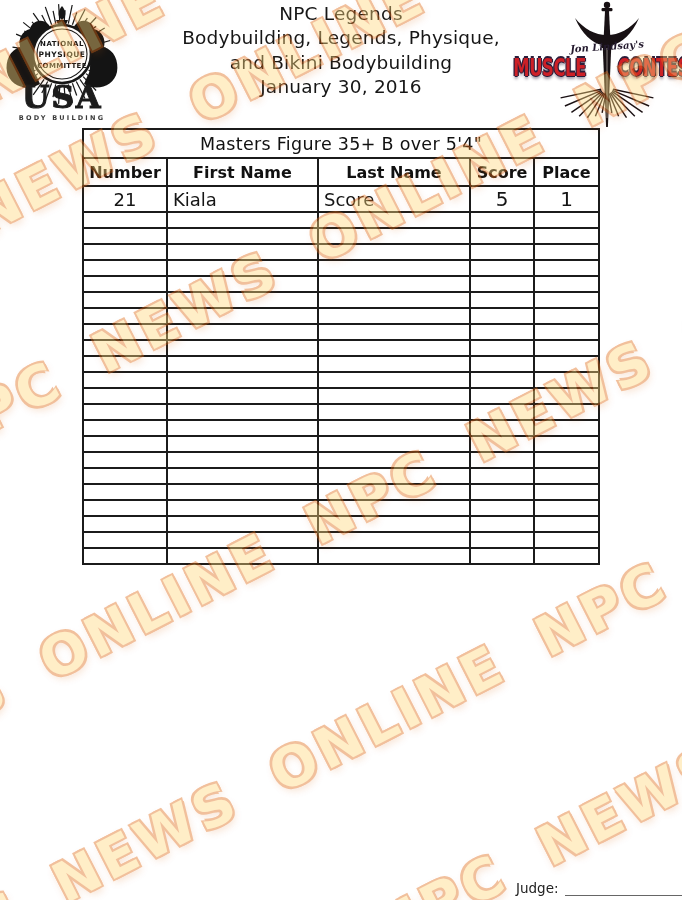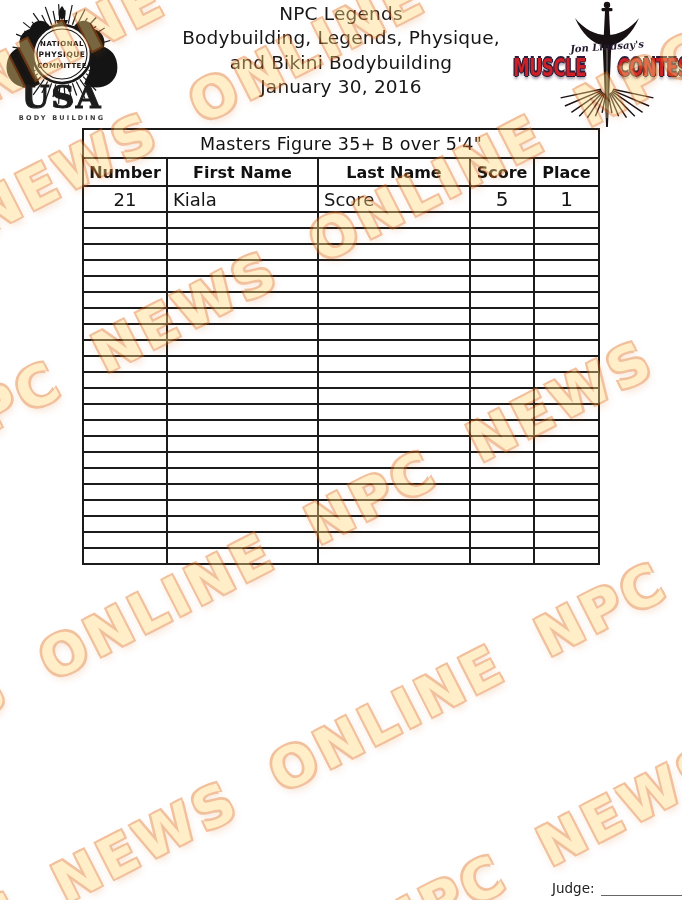--- a/index.html
+++ b/index.html
@@ -42,21 +42,21 @@
   .title-row th{height:27px;font-size:17.5px;letter-spacing:.3px;font-weight:normal;text-align:center;color:#111;}
   .header-row th{height:26px;font-size:16px;font-weight:bold;text-align:center;color:#111;}
   .data-row{height:16px;}
   .data-row td{font-size:18px;color:#151515;}
   .col-number{text-align:center;}
   .col-first,.col-last{text-align:left;padding-left:5px !important;margin-top:8px;}
   .col-score,.col-place{text-align:center;font-size:20px !important;}
   
   .judge{
     position:absolute;top:878px;left:516px;right:0;height:18px;
-    display:flex;align-items:flex-end;font-size:13.5px;color:#222;margin-left:36px;
+    display:flex;align-items:flex-end;font-size:13.5px;color:#222;
   }
   .judge-line{flex:1;margin-left:6px;height:15px;border-bottom:1.5px solid #666;}
   
   .wm{
     position:absolute;z-index:40;pointer-events:none;white-space:nowrap;
     font-weight:bold;font-size:55px;letter-spacing:4px;word-spacing:20px;
     transform:rotate(-27deg);transform-origin:0 0;
     color:var(--wm-fill,#ffd87c);opacity:var(--wm-opacity,.42);
     text-shadow:-2px -2px 0 var(--wm-outline,#e06a15),2px -2px 0 var(--wm-outline,#e06a15),
                 -2px 2px 0 var(--wm-outline,#e06a15),2px 2px 0 var(--wm-outline,#e06a15),

